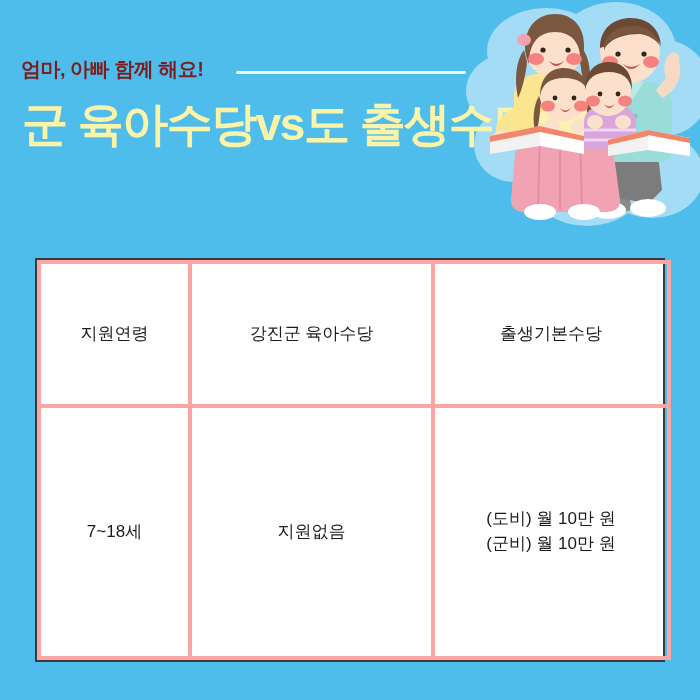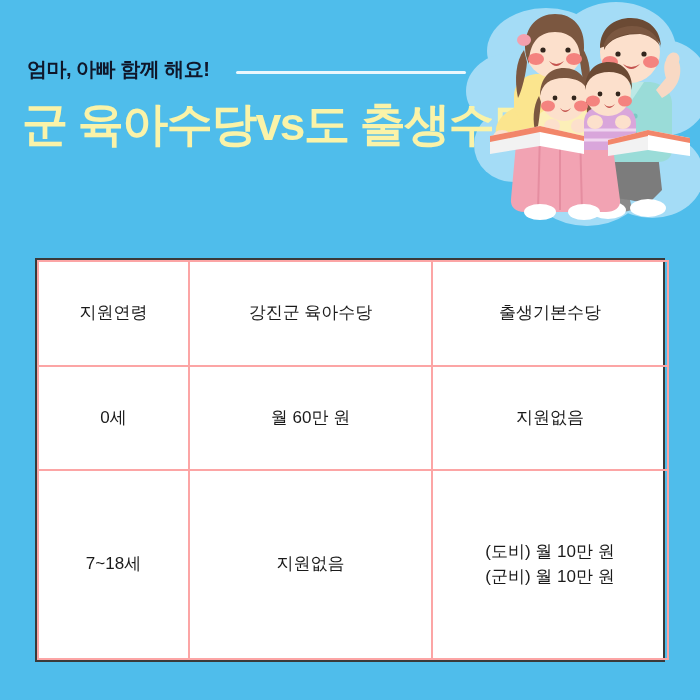--- a/index.html
+++ b/index.html
@@ -31,24 +31,24 @@
   #cloud-a { left: 487px; top: 8px;   width: 118px; height: 86px; }
   #cloud-b { left: 466px; top: 52px;  width: 96px;  height: 78px; }
   #cloud-c { left: 556px; top: 2px;   width: 120px; height: 96px; }
   #cloud-d { left: 618px; top: 40px;  width: 92px;  height: 96px; }
   #cloud-e { left: 474px; top: 108px; width: 80px;  height: 74px; }
   #cloud-f { left: 600px; top: 132px; width: 104px; height: 86px; }
   #cloud-g { left: 532px; top: 150px; width: 110px; height: 76px; }
 
   #tagline {
     position: absolute;
-    left: 27px; top: 56px;
+    left: 21px; top: 56px;
     font-size: 20px;
     font-weight: bold;
-    color: #0f172a;
+    color: #7f1d1d;
     letter-spacing: -0.5px;
     white-space: nowrap;
   }
   #tagline-rule {
     position: absolute;
     left: 236px; top: 71px;
     width: 230px; height: 3px;
     background: #EAF7FD;
     border-radius: 2px;
   }
@@ -79,21 +79,21 @@
     border: 2px solid #3A3A3A;
     box-sizing: border-box;
   }
   table#benefit-table {
     width: 100%;
     height: 100%;
     border-collapse: collapse;
     table-layout: fixed;
   }
   table#benefit-table td {
-    border: 2px solid #fca5a5;
+    border: 4px solid #fca5a5;
     text-align: center;
     vertical-align: middle;
     font-size: 17px;
     color: #1A1A1A;
     padding: 2px 20px;
     line-height: 1.45;
   }
   col.c-age  { width: 151px; }
   col.c-gun  { width: 243px; }
   col.c-prov { width: 236px; }
@@ -212,25 +212,20 @@
         <col class="c-gun">
         <col class="c-prov">
     </colgroup>
     <tbody>
       <tr>
         <td class="hdr-plain">지원연령</td>
         <td class="hdr-blue">강진군 육아수당</td>
         <td class="hdr-blue">출생기본수당</td>
       </tr>
       <tr>
-        <td>0세</td>
-        <td>월 60만 원</td>
-        <td>지원없음</td>
-      </tr>
-      <tr>
         <td>7~18세</td>
         <td>지원없음</td>
         <td class="two-line">
           <div>(도비) 월 10만 원</div>
           <div>(군비) 월 10만 원</div>
         </td>
       </tr>
     </tbody>
   </table>
 </div>

